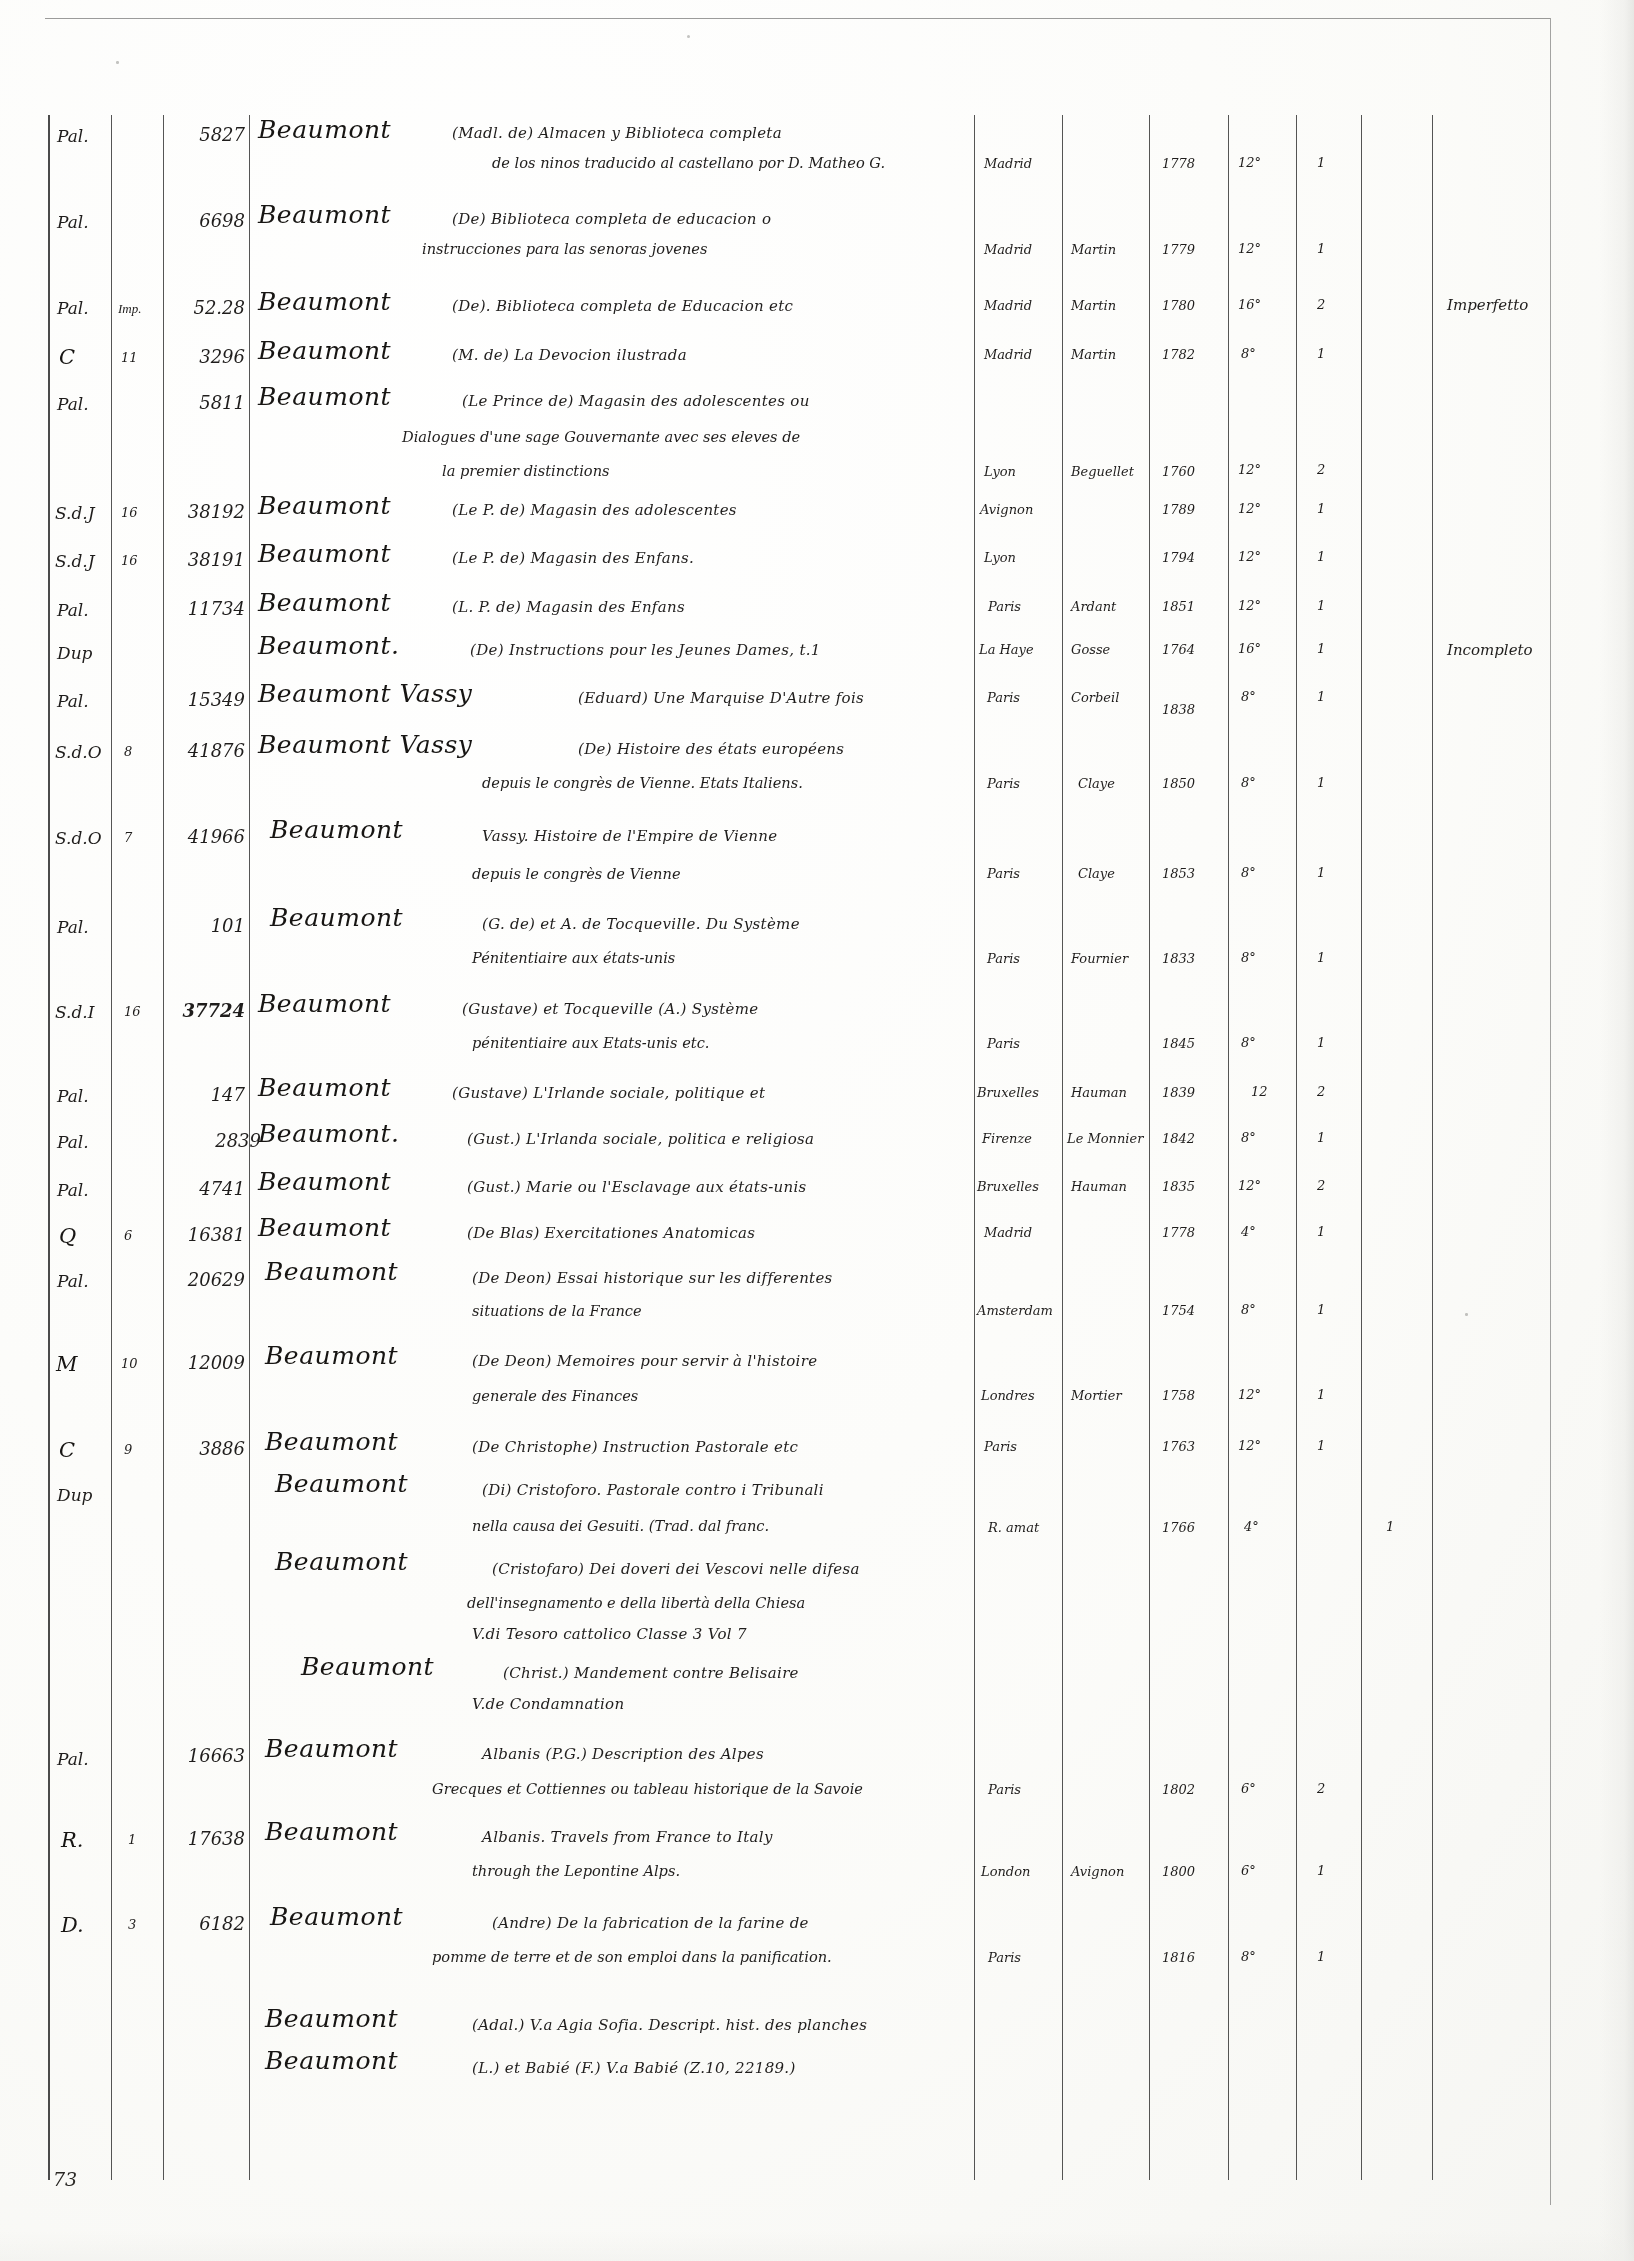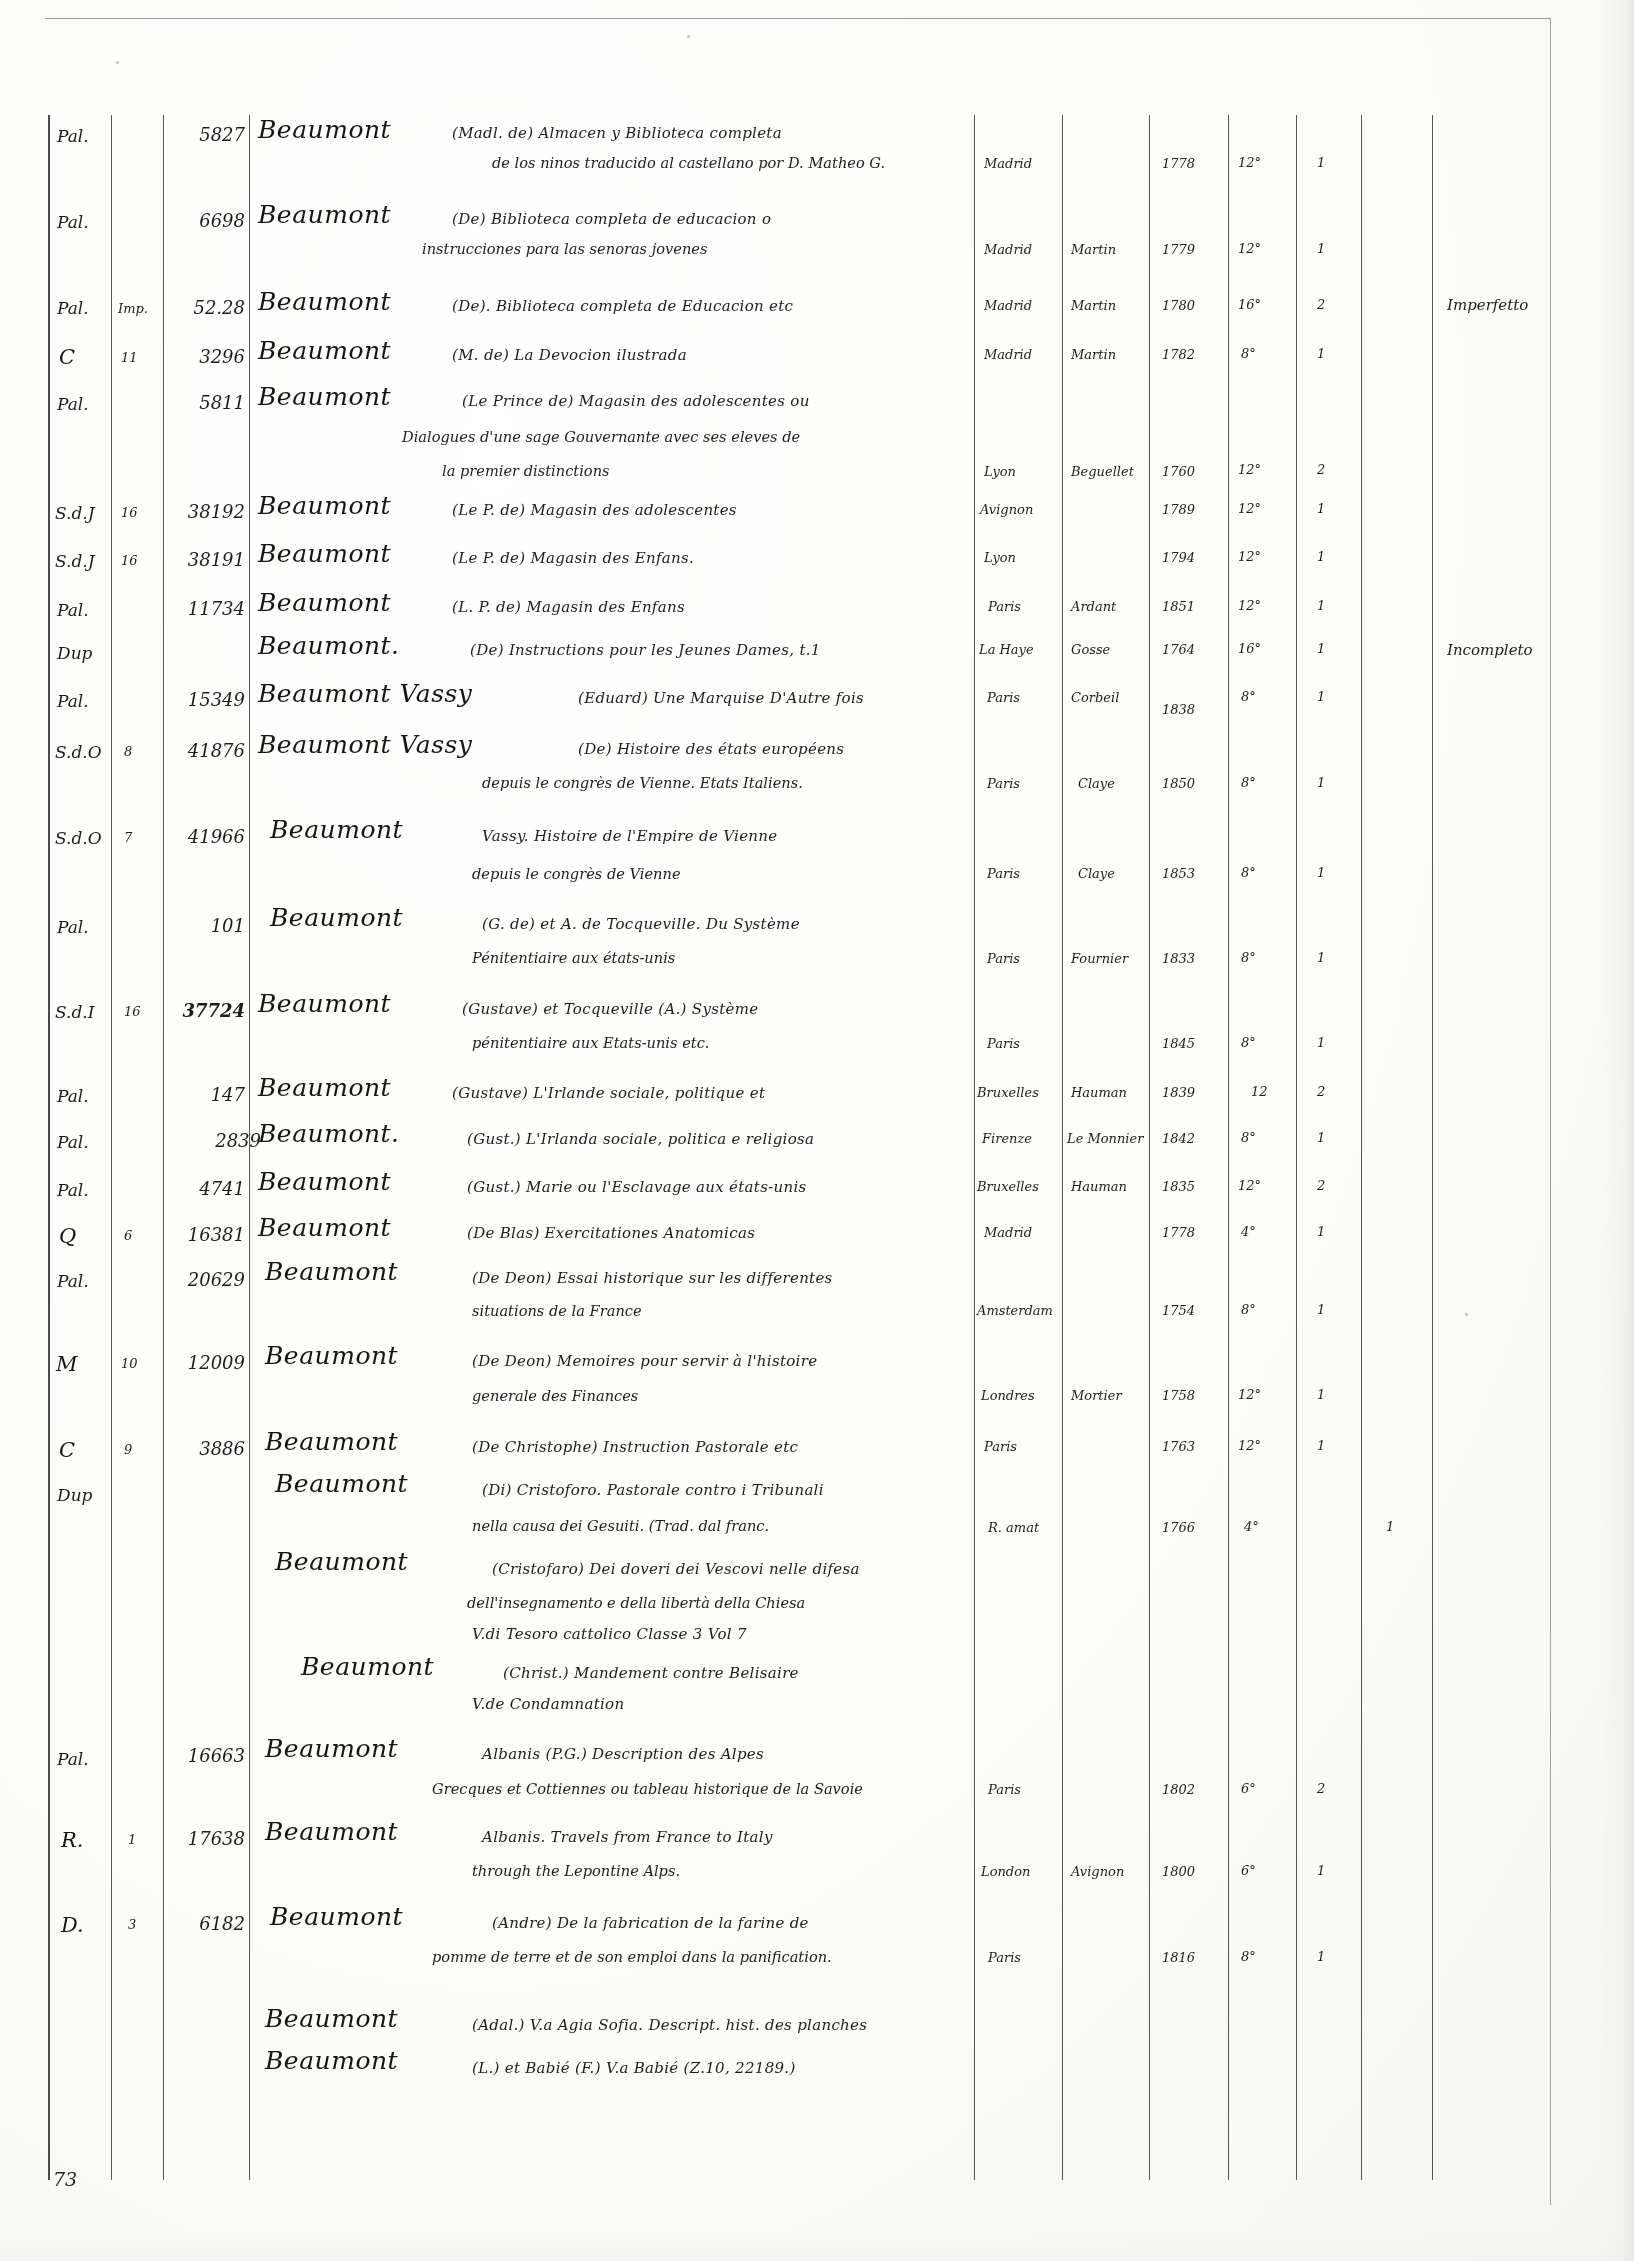--- a/index.html
+++ b/index.html
@@ -196,21 +196,21 @@
     <div class="cell hand" style="left:404px; top:95px;">(De) Biblioteca completa de educacion o</div>
     <div class="cell cont" style="left:374px; top:125px;">instrucciones para las senoras jovenes</div>
     <div class="cell hand-sm" style="left:936px; top:127px;">Madrid</div>
     <div class="cell hand-sm" style="left:1023px; top:127px;">Martin</div>
     <div class="cell hand-sm" style="left:1114px; top:127px;">1779</div>
     <div class="cell hand-sm" style="left:1190px; top:126px;">12°</div>
     <div class="cell hand-sm" style="left:1269px; top:126px;">1</div>
     <div class="cell note" style="left:1399px; top:126px;"></div>
 
     <div class="cell code" style="left:9px; top:183px;">Pal.</div>
-    <div class="cell hand-sm" style="left:70px; top:186px;">Imp.</div>
+    <div class="cell hand-sm" style="left:70px; top:186px;font-family:Liberation Serif, serif;">Imp.</div>
     <div class="cell num right" style="left:116px; top:182px; width:81px;">52.28</div>
     <div class="cell surname" style="left:210px; top:172px;">Beaumont</div>
     <div class="cell hand" style="left:404px; top:182px;">(De). Biblioteca completa de Educacion etc</div>
     <div class="cell hand-sm" style="left:936px; top:183px;">Madrid</div>
     <div class="cell hand-sm" style="left:1023px; top:183px;">Martin</div>
     <div class="cell hand-sm" style="left:1114px; top:183px;">1780</div>
     <div class="cell hand-sm" style="left:1190px; top:182px;">16°</div>
     <div class="cell hand-sm" style="left:1269px; top:182px;">2</div>
     <div class="cell note" style="left:1399px; top:181px;">Imperfetto</div>
 

